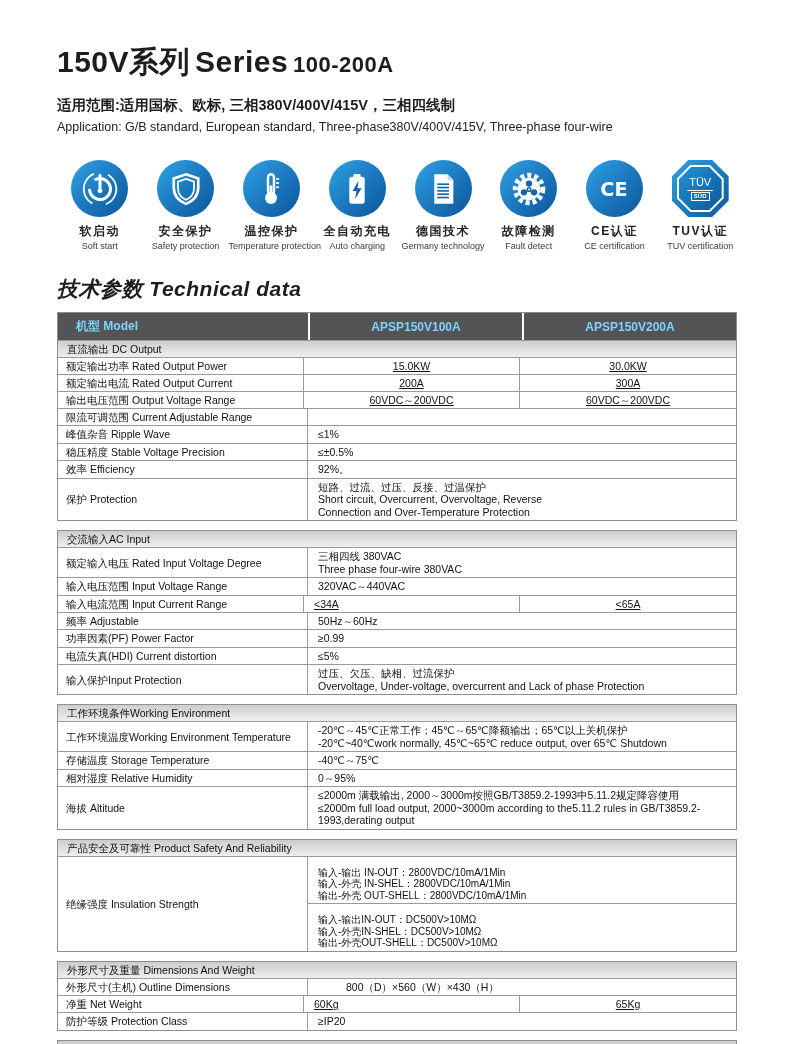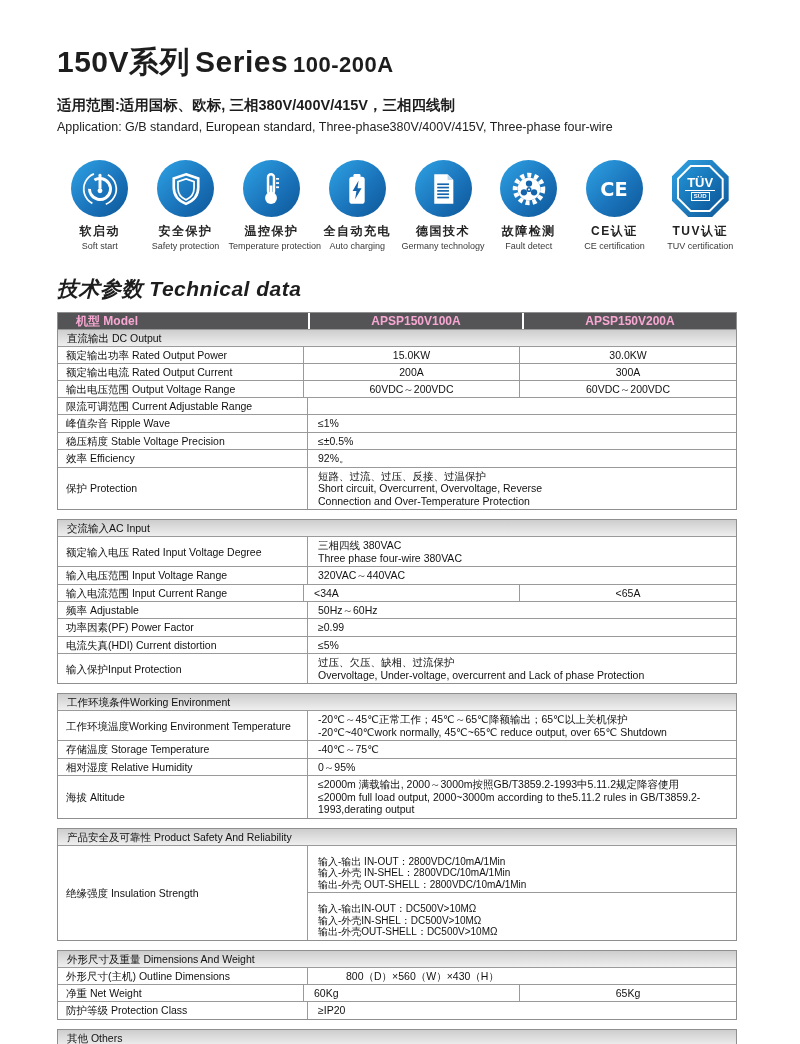--- a/index.html
+++ b/index.html
@@ -29,43 +29,43 @@
   .f-zh{margin-top:6px;font-size:12px;font-weight:bold;letter-spacing:1.5px;color:#222;white-space:nowrap;}
   .f-en{margin-top:1px;font-size:9px;color:#3a3a3a;white-space:nowrap;}
   
   .tuv-wrap{position:relative;width:57px;height:57px;margin:0 auto;}
   .oct{position:absolute;clip-path:polygon(29% 0,71% 0,100% 29%,100% 71%,71% 100%,29% 100%,0 71%,0 29%);}
   .o1{left:0;top:0;right:0;bottom:0;background:linear-gradient(135deg,#2fa3e5,#0d5798);}
   .o2{left:5px;top:5px;right:5px;bottom:5px;background:#fff;}
   .o3{left:7px;top:7px;right:7px;bottom:7px;background:linear-gradient(135deg,#2193d6,#0d5798);}
   .tuv-txt{position:absolute;left:0;top:0;right:0;bottom:0;display:flex;flex-direction:column;
     align-items:center;justify-content:center;color:#fff;}
-  .tuv-word{font-size:13px;font-weight:bold;line-height:13px;border-bottom:1.5px solid #fff;padding:0 2px 1px;}
+  .tuv-word{font-size:11px;font-weight:normal;line-height:13px;border-bottom:1.5px solid #fff;padding:0 2px 1px;}
   .sud-word{font-size:6px;font-weight:bold;border:1px solid #fff;padding:0 2px;margin-top:1.5px;line-height:7px;}
 
   
   .tech-heading{margin-top:24px;font-size:21px;font-weight:bold;color:#1d1d1d;letter-spacing:0.5px;font-style:italic;}
 
   
   .spec-table{margin-top:9px;width:680px;font-size:10.5px;color:#111;}
   .box{border:1px solid #8f8f8f;margin-bottom:9px;background:#fff;}
-  .thead{display:flex;background:#545456;color:#f9a8d4;height:16px;font-weight:bold;font-size:12px;}
+  .thead{display:flex;background:#545456;color:#7dd3fc;height:27px;font-weight:bold;font-size:12px;}
   .thead .c0{width:250px;box-sizing:border-box;padding-left:18px;display:flex;align-items:center;}
   .thead .c1{width:216px;box-sizing:border-box;border-left:2px solid #fff;border-right:2px solid #fff;
     display:flex;align-items:center;justify-content:center;}
   .thead .c2{flex:1;display:flex;align-items:center;justify-content:center;}
   .band{background:linear-gradient(#cdcdcd,#efefef);padding:2px 0 2px 9px;line-height:12px;font-size:10.5px;}
   .row{display:flex;align-items:stretch;}
   .thead + .band, .band + .row, .row + .row, .row + .band{border-top:1px solid #9a9a9a;}
   .lbl{width:250px;box-sizing:border-box;padding:2px 4px 2px 8px;border-right:1px solid #9a9a9a;
     display:flex;align-items:center;line-height:12px;}
   .val{flex:1;display:flex;flex-direction:column;justify-content:center;padding:2px 6px 2px 10px;line-height:12.5px;}
   .val.indent{padding-left:38px;}
   .val.nopad{padding:0;}
-  .cells{flex:1;display:flex;}
+  .cells{flex:1;display:flex;text-decoration:underline;}
   .cell{width:216px;box-sizing:border-box;display:flex;align-items:center;justify-content:center;
     border-right:1px solid #9a9a9a;padding:2px 4px;line-height:12px;}
   .cell.last{flex:1;border-right:none;}
   .cell.left{justify-content:flex-start;padding-left:10px;}
   .group{padding:10px 6px 2px 10px;line-height:11.5px;font-size:10px;}
   .group + .group{border-top:1px solid #9a9a9a;}
   .line{min-height:11px;}
 </style>
 </head>
 <body>

